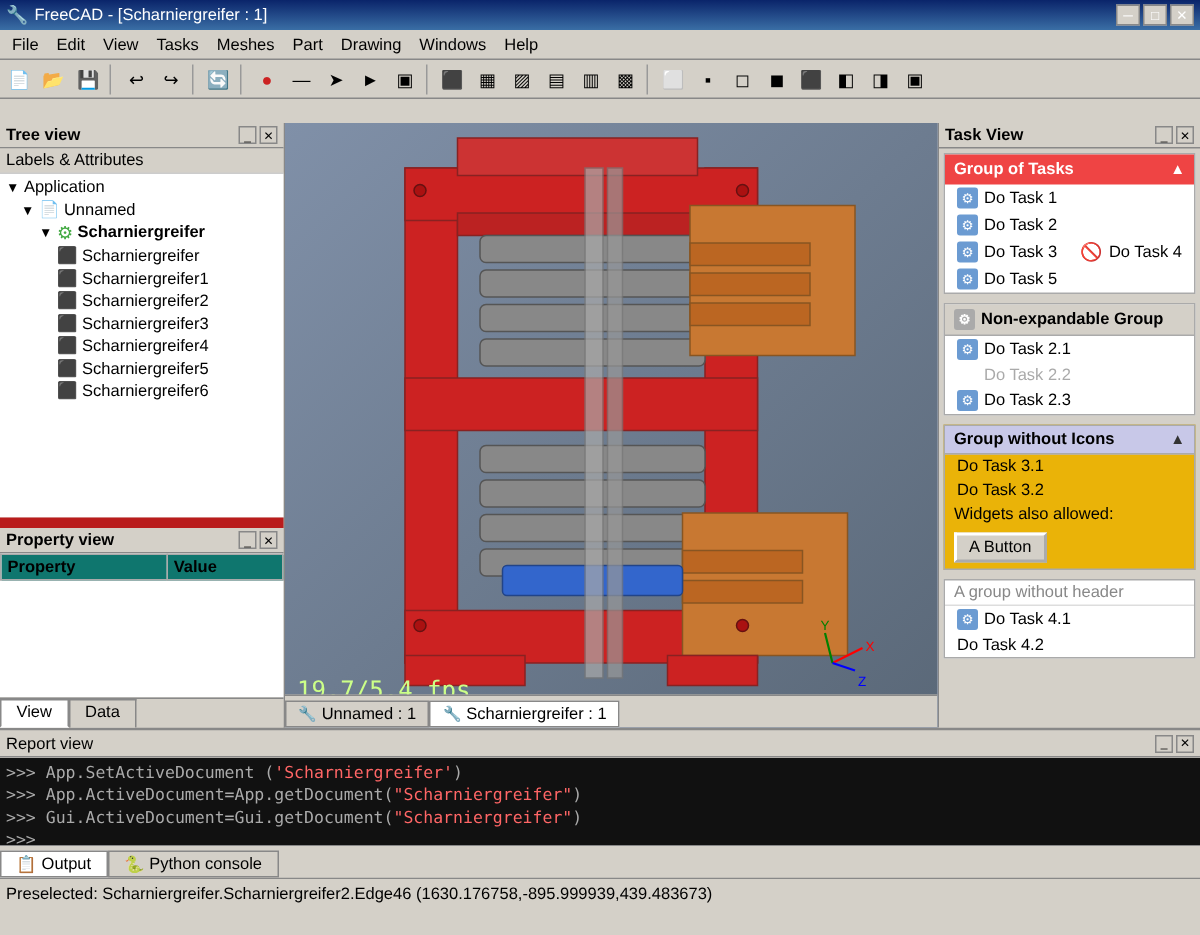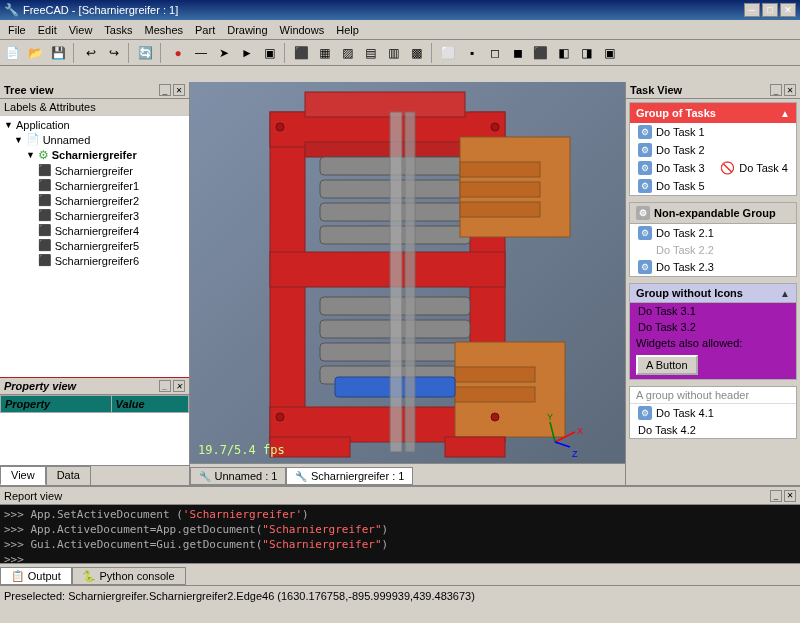--- a/index.html
+++ b/index.html
@@ -31,49 +31,49 @@
 
     .tree-view { flex: 1; background: white; overflow-y: auto; padding: 2px; }
     .tree-label-bar { background: #d4d0c8; padding: 2px 4px; border-bottom: 1px solid #ccc; font-size: 11px; }
     .tree-item { padding: 1px 2px; display: flex; align-items: center; gap: 3px; cursor: pointer; font-size: 11px; }
     .tree-indent { padding-left: 12px; }
     .tree-indent2 { padding-left: 24px; }
     .expand-icon { font-size: 9px; cursor: pointer; }
     .doc-icon { color: #4488cc; font-size: 11px; }
 
     
-    .prop-view { height: 88px; border-top: 1px solid #b91c1c; display: flex; flex-direction: column; font-style: italic; }
+    .prop-view { height: 120px; border-top: 7px solid #b91c1c; display: flex; flex-direction: column; }
     .prop-table { flex: 1; background: white; }
     .prop-table table { width: 100%; border-collapse: collapse; font-size: 11px; }
     .prop-table th { background: #0f766e; border: 1px solid #aaa; padding: 2px 4px; text-align: left; }
 
     
     .tab-bar { height: 20px; display: flex; background: #d4d0c8; border-top: 1px solid #888; }
     .tab { padding: 2px 10px; border: 1px solid #888; border-bottom: none; background: #d4d0c8; cursor: pointer; font-size: 11px; }
     .tab.active { background: white; border-bottom: 1px solid white; }
 
     
     .center-viewport { flex: 1; position: relative; background: #6b7fa0; overflow: hidden; }
-    .viewport-label { position: absolute; bottom: 28px; left: 8px; color: #ccff88; font-size: 12px; font-family: monospace; }
+    .viewport-label { position: absolute; bottom: 16px; left: 8px; color: #ccff88; font-size: 16px; font-family: monospace; }
     .viewport-tabs { position: absolute; bottom: 0; left: 0; right: 0; height: 22px; background: #d4d0c8; display: flex; align-items: flex-end; border-top: 1px solid #888; }
     .v-tab { padding: 2px 8px; border: 1px solid #888; background: #d4d0c8; font-size: 11px; cursor: pointer; height: 18px; display: flex; align-items: center; gap: 3px; }
     .v-tab.active { background: white; }
 
     
     .right-panel { width: 175px; display: flex; flex-direction: column; border-left: 1px solid #888; background: #d4d0c8; overflow-y: auto; }
     .task-panel-header { background: #d4d0c8; padding: 2px 4px; display: flex; align-items: center; justify-content: space-between; border-bottom: 1px solid #888; }
     .task-panel-title { font-size: 11px; font-weight: bold; }
     .task-group { background: white; margin: 3px; border: 1px solid #aaa; }
     .task-group-header { background: #ef4444; color: white; padding: 4px 6px; display: flex; align-items: center; justify-content: space-between; font-size: 11px; font-weight: bold; }
     .task-group-header2 { background: #d4d0c8; border-bottom: 1px solid #aaa; padding: 3px 6px; display: flex; align-items: center; gap: 4px; font-size: 11px; font-weight: bold; }
     .task-item { padding: 2px 8px; font-size: 11px; display: flex; align-items: center; gap: 4px; cursor: pointer; }
     .task-item.disabled { color: #aaa; }
     .task-icon { width: 14px; height: 14px; background: #6b9bd2; border-radius: 2px; display: inline-flex; align-items: center; justify-content: center; font-size: 9px; color: white; }
     .task-icon-gray { width: 14px; height: 14px; background: #aaa; border-radius: 2px; display: inline-flex; align-items: center; justify-content: center; font-size: 9px; color: white; }
-    .group-no-icons { background: #a21caf; margin: 3px; border: 1px solid #aaa; }
+    .group-no-icons { background: #eab308; margin: 3px; border: 1px solid #aaa; }
     .group-no-header { background: white; margin: 3px; border: 1px solid #aaa; }
     .btn-a-button { background: #d4d0c8; border: 2px outset #fff; padding: 2px 8px; font-size: 11px; cursor: pointer; display: block; margin: 4px 6px; }
     .group-collapse-btn { color: white; cursor: pointer; font-size: 10px; }
 
     
     .report-area { height: 100px; border-top: 2px solid #888; display: flex; flex-direction: column; }
     .report-header { background: #d4d0c8; height: 18px; display: flex; align-items: center; justify-content: space-between; padding: 0 4px; border-bottom: 1px solid #888; }
     .report-content { flex: 1; background: #111; color: #eee; font-family: monospace; font-size: 11px; padding: 2px 4px; overflow-y: auto; }
     .report-line { padding: 1px 0; }
     .report-red { color: #ff6666; }

